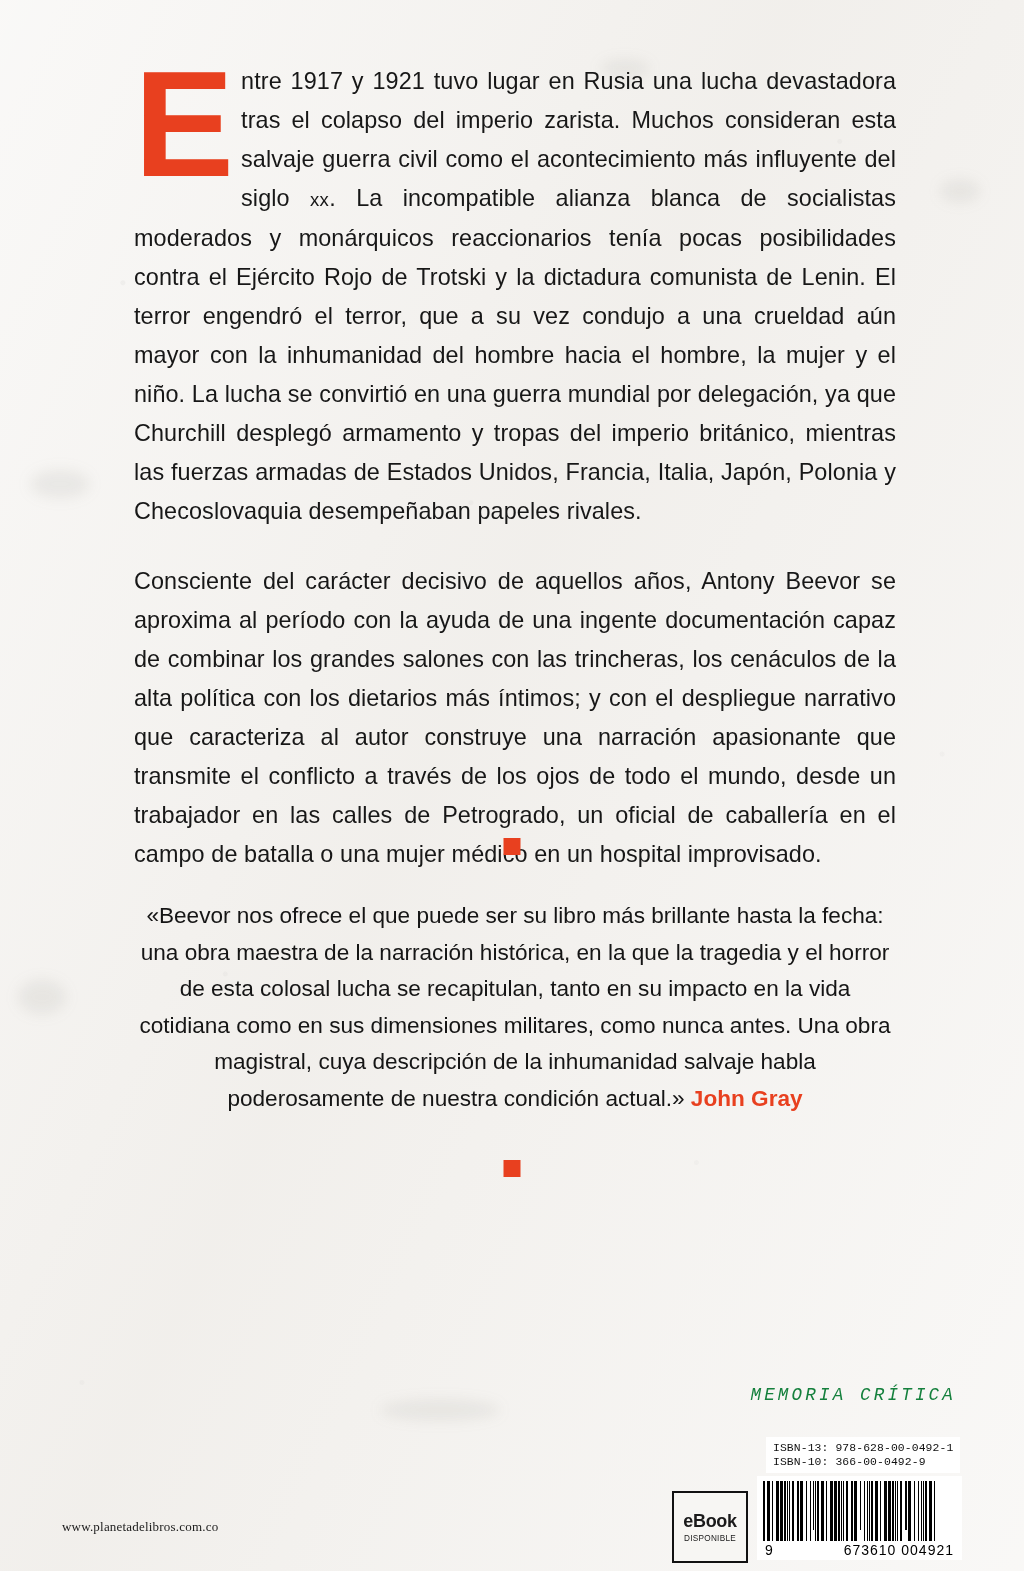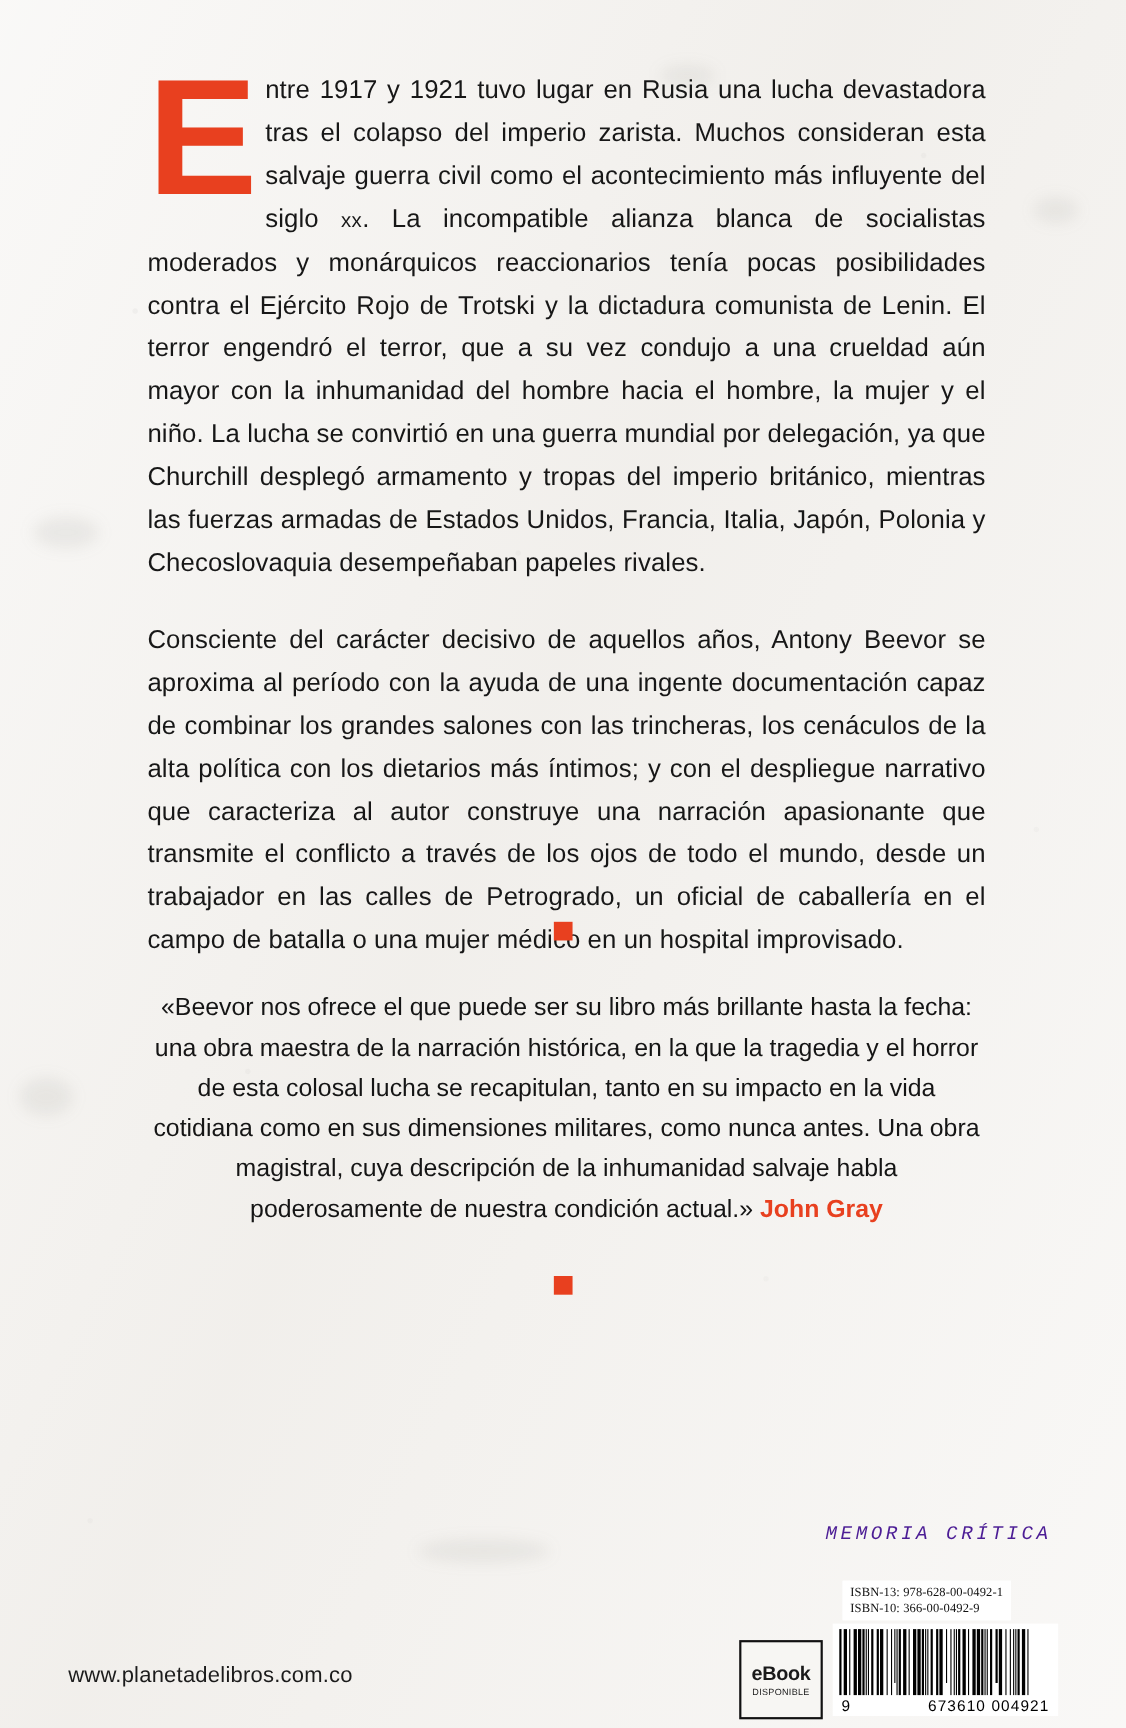--- a/index.html
+++ b/index.html
@@ -91,38 +91,38 @@
   }
 
   
   .collection {
     position:absolute;
     right:68px; top:1385px;
     font-family:"Liberation Mono", monospace;
     font-style:italic;
     font-size:17.5px;
     letter-spacing:3.2px;
-    color:#4c1d95;
+    color:#15803d;
   }
 
   
   .publisher {
     position:absolute;
     left:62px; bottom:36px;
   }
   .publisher-name {
     font-family:"Liberation Serif", serif;
     font-size:35px;
     letter-spacing:1.5px;
     color:#111;
     line-height:1.05;
   }
   .publisher-url {
-    font-family:Liberation Sans, sans-serif;
-    font-size:20px;
+    font-family:Liberation Serif, serif;
+    font-size:13px;
     letter-spacing:0.2px;
     color:#1b1b1b;
     margin-top:12px;
   }
 
   
   .ebook {
     position:absolute;
     left:672px; top:1491px;
     width:72px; height:68px;
@@ -137,21 +137,21 @@
 
   
   .isbn-box {
     position:absolute;
     left:766px; top:1437px;
     background:#ffffff;
     padding:3px 6px 3px 6px;
     border:1px solid #ffffff;
   }
   .isbn-line {
-    font-family:Liberation Serif, serif;
+    font-family:Liberation Mono, monospace;
     font-size:11.4px;
     letter-spacing:0.1px;
     color:#111;
     line-height:14px;
     white-space:nowrap;
   }
   .barcode-wrap {
     position:absolute;
     left:757px; top:1476px;
     width:205px; height:84px;

